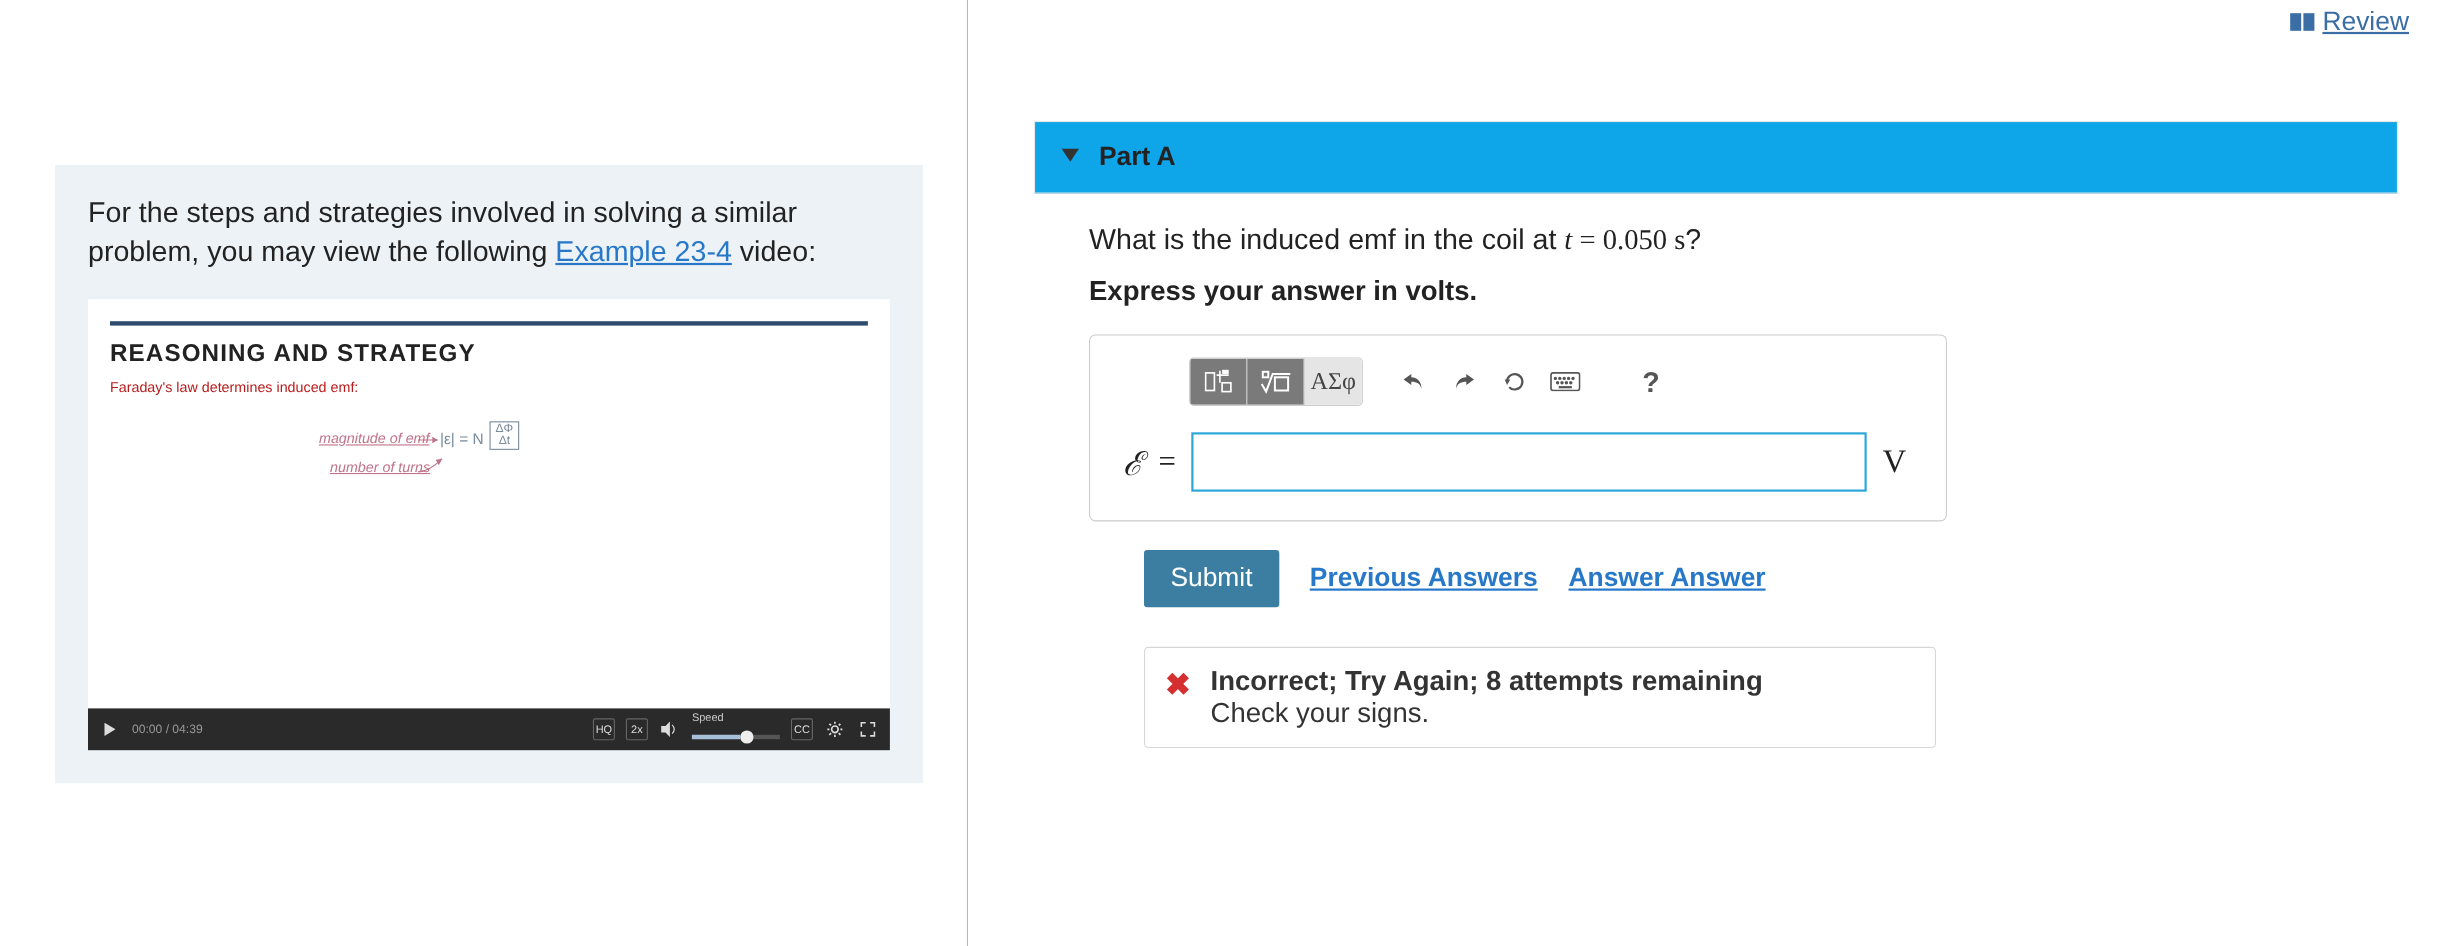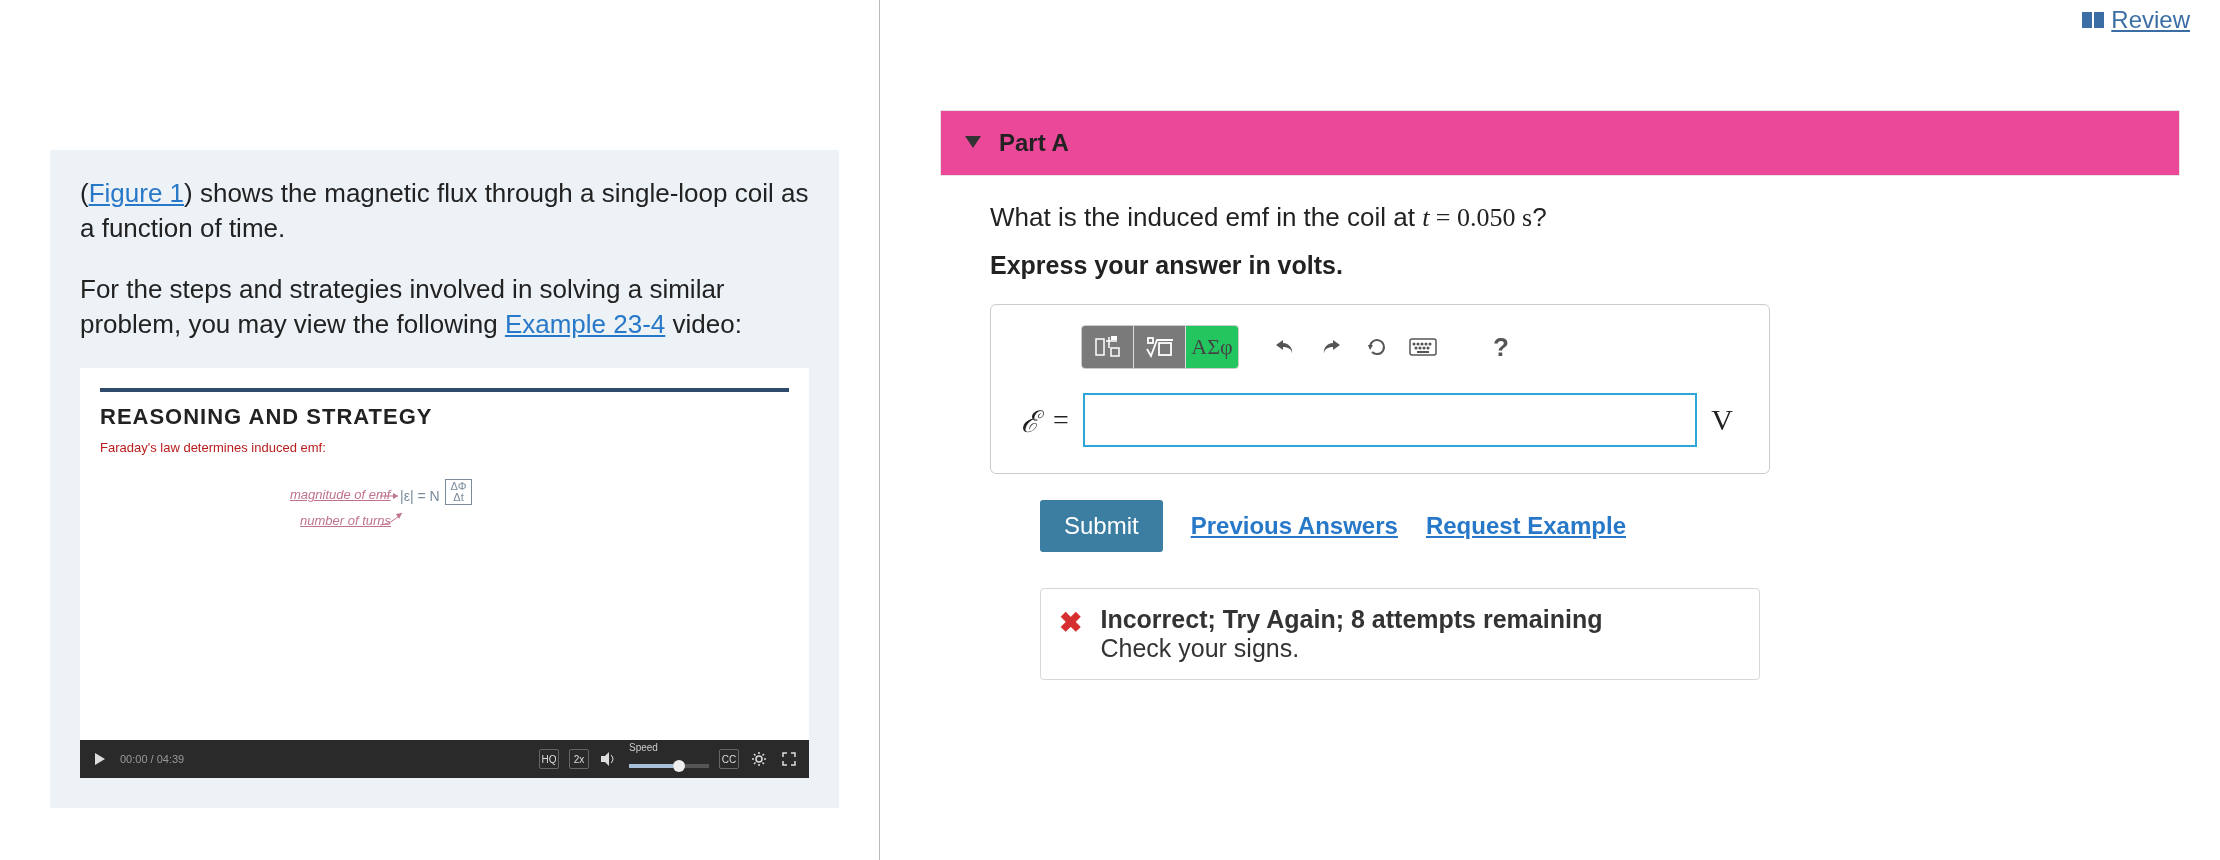--- a/index.html
+++ b/index.html
@@ -34,35 +34,35 @@
   
   .video-controls { position: absolute; left: 0; right: 0; bottom: 0; height: 38px; background: #2a2a2a; display: flex; align-items: center; padding: 0 10px; gap: 10px; color: #bbb; font-size: 12px; }
   .vc-btn { width: 20px; height: 20px; display:flex; align-items:center; justify-content:center; color:#ddd; cursor:pointer; }
   .vc-time { font-size: 11px; color: #999; }
   .vc-vol { width: 80px; height: 4px; background:#555; position:relative; }
   .vc-vol .fill { position:absolute; left:0; top:0; height:100%; width:55%; background:#a7c0da; }
   .vc-vol .dot { position:absolute; left:55%; top:-4px; width:12px; height:12px; background:#eee; border-radius:50%; }
   .speed-label { font-size:10px; position:relative; top:-10px; color:#ccc; }
 
   
-  .part-header { background: #ec4899; border: 1px solid #e5e5e5; padding: 18px 24px; display:flex; align-items:center; gap:18px; margin-top: 90px; }
+  .part-header { background: #0ea5e9; border: 1px solid #e5e5e5; padding: 18px 24px; display:flex; align-items:center; gap:18px; margin-top: 90px; }
   .part-caret { cursor:pointer; }
   .part-title { font-weight: bold; font-size: 24px; }
 
   .question-area { padding: 26px 10px 10px 50px; font-size: 26px; }
   .question-text { margin: 0 0 18px 0; }
   .question-text .math-var { font-family: 'Times New Roman', serif; font-style: italic; }
   .question-text .math-val { font-family: 'Times New Roman', serif; }
   .instruction { font-weight: bold; font-size: 25px; margin: 0 0 24px 0; }
 
   
   .answer-box { border: 1px solid #ccc; border-radius: 6px; width: 780px; background:#fff; padding-bottom: 26px; }
   .toolbar { display:flex; align-items:center; gap:2px; padding: 20px 0 14px 90px; }
   .tool-group { display:flex; border:1px solid #ccc; border-radius:4px; overflow:hidden; }
-  .tool-btn { width:52px; height:42px; display:flex; align-items:center; justify-content:center; background:#22c55e; border-right:1px solid #ddd; cursor:pointer; color:#444; font-size:20px; }
+  .tool-btn { width:52px; height:42px; display:flex; align-items:center; justify-content:center; background:#e5e5e5; border-right:1px solid #ddd; cursor:pointer; color:#444; font-size:20px; }
   .tool-btn:last-child { border-right:none; }
   .tool-btn.dark { background:#7a7a7a; color:#fff; }
   .tool-gap { width: 20px; }
   .tool-icon-btn { width:44px; height:42px; display:flex; align-items:center; justify-content:center; cursor:pointer; color:#555; font-size:24px; }
 
   .answer-row { display:flex; align-items:center; padding: 10px 30px 0 30px; gap: 14px; }
   .answer-label { font-family: 'Times New Roman', serif; font-size: 30px; font-style: italic; }
   .answer-eq { font-family: 'Times New Roman', serif; font-size: 28px; }
   .answer-input { flex:1; height: 54px; border: 2px solid #2da7d8; background:#fff; font-size:24px; padding:0 10px; outline:none; }
   .answer-unit { font-family: 'Times New Roman', serif; font-size: 30px; padding-right:6px; }
@@ -76,23 +76,20 @@
   .fb-text .line1 { font-size:25px; font-weight:bold; color:#333; }
   .fb-text .line2 { font-size:25px; color:#333; }
 </style>
 </head>
 <body>
 
 <div class="page">
 
   <div class="left-col">
     <div class="info-box">
-      <p class="info-text">
-        (<a class="link">Figure 1</a><span>) shows the magnetic flux through a single-loop coil as a function of time.</span>
-      </p>
       <p class="info-text">
         <span>For the steps and strategies involved in solving a similar problem, you may view the following </span><a class="link">Example 23-4</a><span> video:</span>
       </p>
 
       <div class="video-box">
         <div class="video-inner">
           <hr class="video-rule">
           <div class="video-title">REASONING AND STRATEGY</div>
           <div class="video-sub">Faraday's law determines induced emf:</div>
           <div class="video-diagram">
@@ -255,21 +252,21 @@
           <span class="answer-label">ℰ</span>
           <span class="answer-eq">=</span>
           <input class="answer-input" type="text" value="" style="">
           <span class="answer-unit">V</span>
         </div>
       </div>
 
       <div class="actions">
         <button class="submit-btn">Submit</button>
         <a class="action-link">Previous Answers</a>
-        <a class="action-link">Request Example</a>
+        <a class="action-link">Answer Answer</a>
       </div>
 
       <div class="feedback">
         <span class="x-icon">✖</span>
         <div class="fb-text">
           <div class="line1">Incorrect; Try Again; 8 attempts remaining</div>
           <div class="line2">Check your signs.</div>
         </div>
       </div>
     </div>

